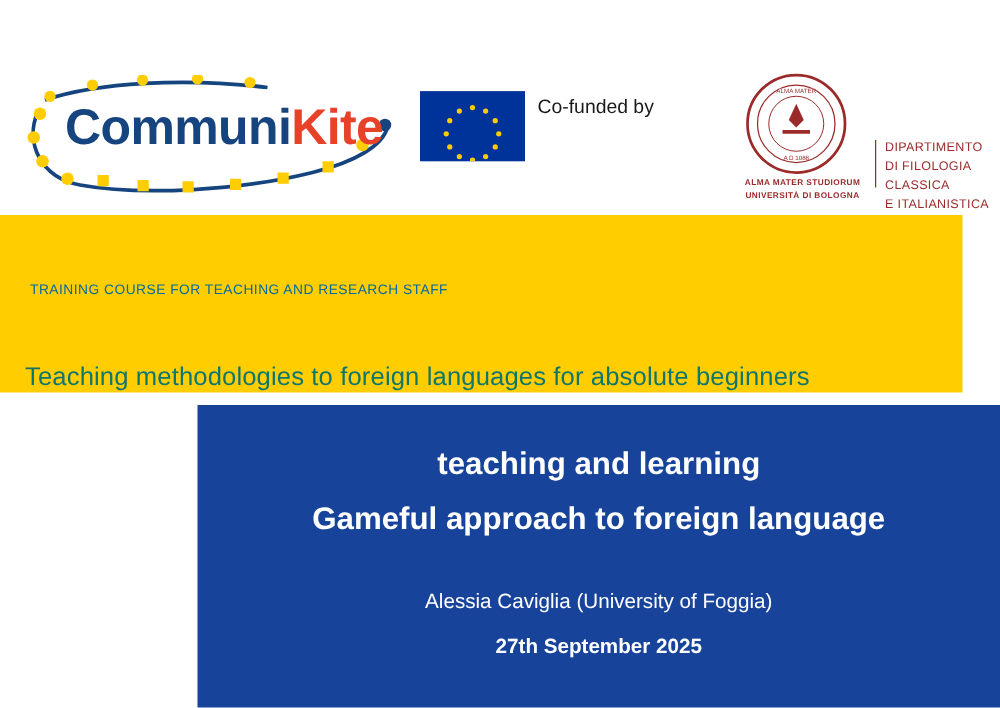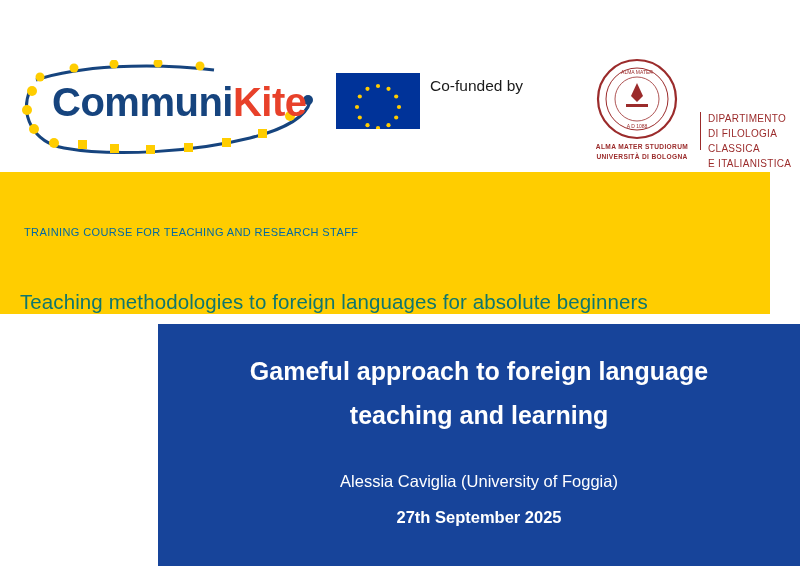--- a/index.html
+++ b/index.html
@@ -271,18 +271,18 @@
   </div>
 </div>
 
 <div class="yellow-band">
   <div class="course-kicker">TRAINING COURSE FOR TEACHING AND RESEARCH STAFF</div>
   <div class="course-title">Teaching methodologies to foreign languages for absolute beginners</div>
 </div>
 
 <div class="blue-band">
   <div class="talk-title">
+    <div>teaching and learning</div>
     <div>Gameful approach to foreign language</div>
-    <div>teaching and learning</div>
   </div>
   <div class="speaker">Alessia Caviglia (University of Foggia)</div>
   <div class="talk-date">27th September 2025</div>
 </div>
 
 </body></html>

